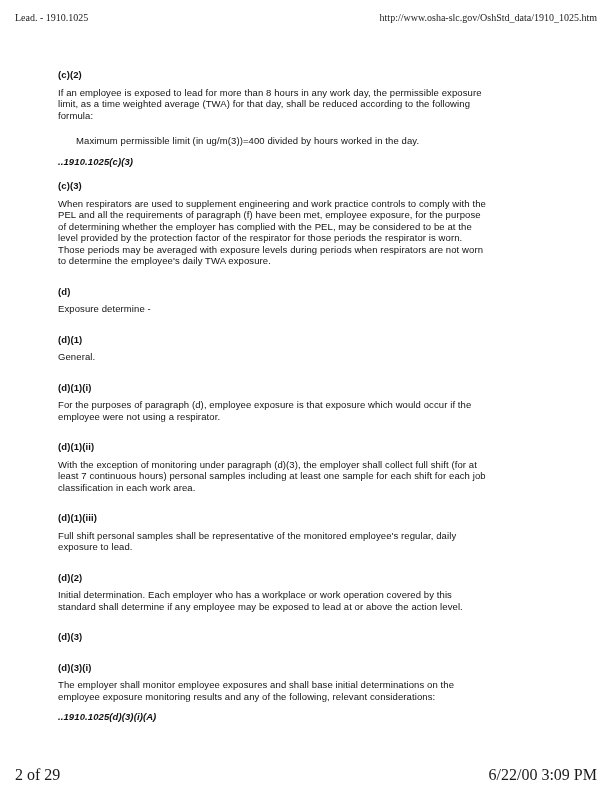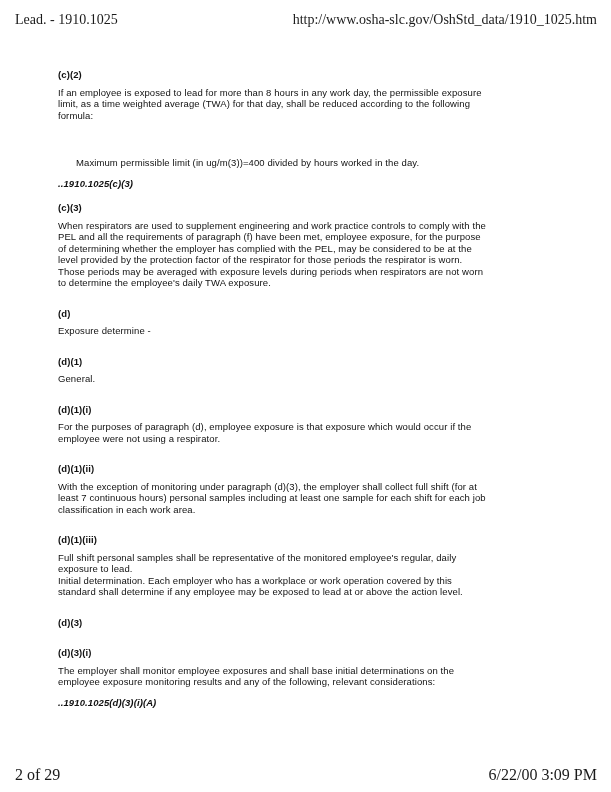--- a/index.html
+++ b/index.html
@@ -14,21 +14,21 @@
   }
   .page-header {
     position: absolute;
     top: 12px;
     left: 15px;
     right: 14px;
     display: flex;
     justify-content: space-between;
     align-items: flex-start;
     font-family: "Liberation Serif", serif;
-    font-size: 14px;
+    font-size: 10px;
     color: #1a1a1a;
   }
   .page-footer {
     position: absolute;
     bottom: 8px;
     left: 15px;
     right: 14px;
     display: flex;
     justify-content: space-between;
     align-items: baseline;
@@ -45,21 +45,21 @@
     line-height: 11.5px;
     letter-spacing: 0.1px;
     color: #111111;
   }
   .doc-content .heading {
     font-weight: 700;
     margin: 19px 0 6px 0;
   }
   .doc-content > .heading:first-child { margin-top: 12px; }
   .doc-content .paragraph { margin: 0; }
-  .doc-content .formula { margin-top: 36px; padding-left: 18px; }
+  .doc-content .formula { margin-top: 14px; padding-left: 18px; }
   .doc-content .crossref {
     font-weight: 700;
     font-style: italic;
     margin: 9px 0 0 0;
   }
   .doc-content .crossref + .heading { margin-top: 13px; }
 </style>
 </head>
 <body>
 
@@ -80,20 +80,21 @@
       <div class="heading">(d)</div>
       <div class="paragraph">Exposure determine -</div>
       <div class="heading">(d)(1)</div>
       <div class="paragraph">General.</div>
       <div class="heading">(d)(1)(i)</div>
       <div class="paragraph">For the purposes of paragraph (d), employee exposure is that exposure which would occur if the employee were not using a respirator.</div>
       <div class="heading">(d)(1)(ii)</div>
       <div class="paragraph">With the exception of monitoring under paragraph (d)(3), the employer shall collect full shift (for at least 7 continuous hours) personal samples including at least one sample for each shift for each job classification in each work area.</div>
       <div class="heading">(d)(1)(iii)</div>
       <div class="paragraph">Full shift personal samples shall be representative of the monitored employee's regular, daily exposure to lead.</div>
+      <div class="heading">(d)(2)</div>
       <div class="paragraph">Initial determination. Each employer who has a workplace or work operation covered by this standard shall determine if any employee may be exposed to lead at or above the action level.</div>
       <div class="heading">(d)(3)</div>
       <div class="heading">(d)(3)(i)</div>
       <div class="paragraph">The employer shall monitor employee exposures and shall base initial determinations on the employee exposure monitoring results and any of the following, relevant considerations:</div>
       <div class="crossref">..1910.1025(d)(3)(i)(A)</div>
     </main>
 
   <div class="page-footer">
     <span>2 of 29</span>
     <span>6/22/00 3:09 PM</span>

